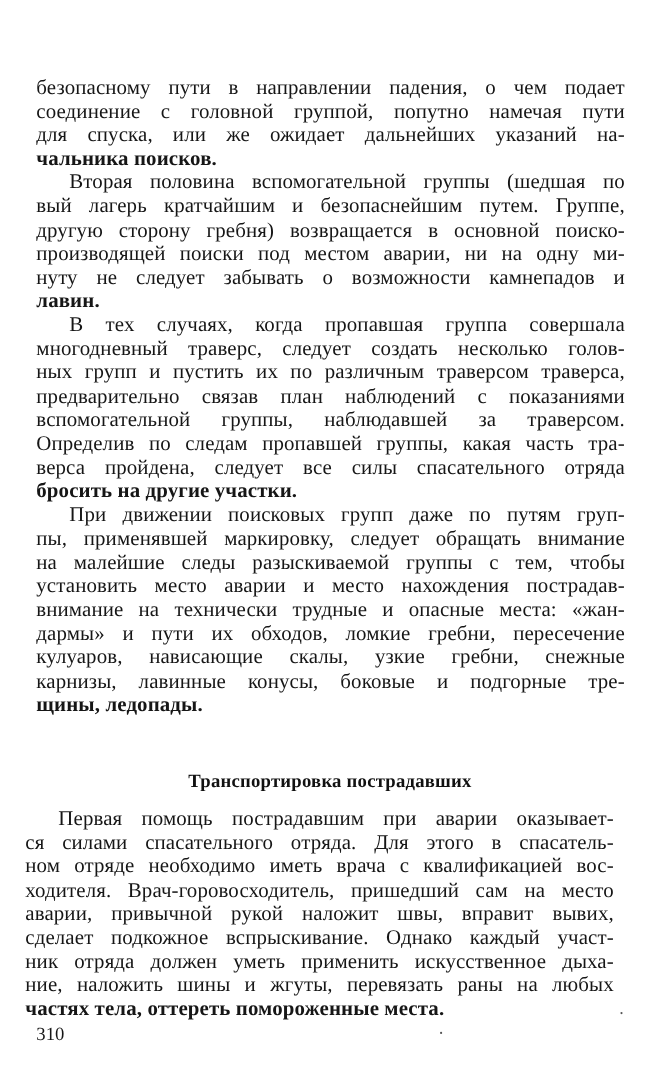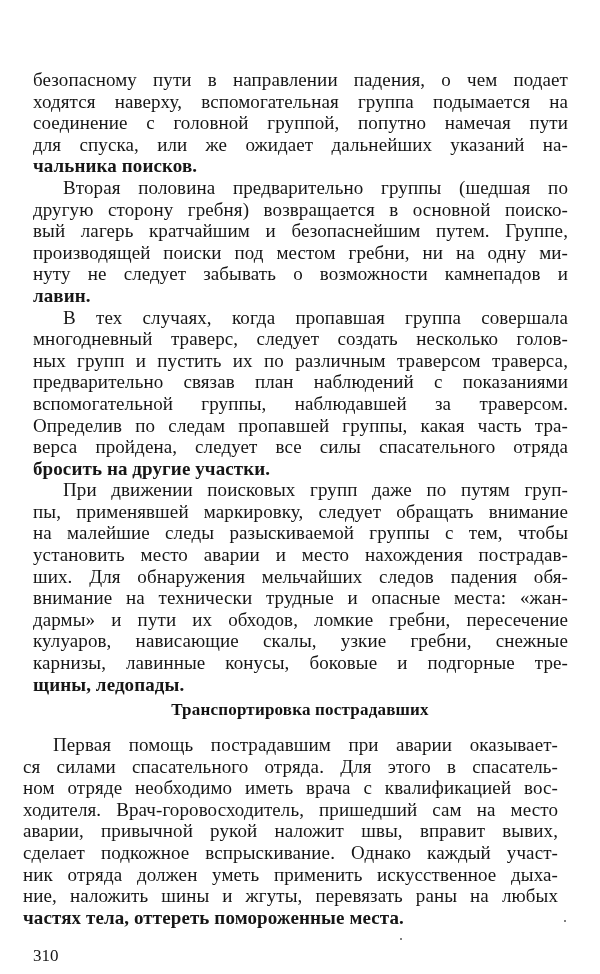--- a/index.html
+++ b/index.html
@@ -61,69 +61,66 @@
       top: 734px;
       width: 535px;
     }
     .page-number {
       position: absolute;
       left: 33px;
       top: 930px;
       font-family: "Liberation Serif", "DejaVu Serif", serif;
       font-size: 17px;
       color: #161616;
-      margin-top: 16px;
     }
     .speck {
       position: absolute;
       width: 2px;
       height: 2px;
       background: #555;
       border-radius: 1px;
     }
   </style>
 </head>
 <body>
 
 <div class="page">
 
   <div class="para">
     <span class="line">безопасному пути в направлении падения, о чем подает</span>
-    <span class="line">ходятся наверху, вспомогательная группа подымается на</span>
     <span class="line">соединение с головной группой, попутно намечая пути</span>
     <span class="line">для спуска, или же ожидает дальнейших указаний на-</span>
     <span class="line last">чальника поисков.</span>
   </div>
 
   <div class="para">
-    <span class="line indent">Вторая половина предварительно группы (шедшая по</span>
+    <span class="line indent">Вторая половина вспомогательной группы (шедшая по</span>
+    <span class="line">вый лагерь кратчайшим и безопаснейшим путем. Группе,</span>
     <span class="line">другую сторону гребня) возвращается в основной поиско-</span>
-    <span class="line">вый лагерь кратчайшим и безопаснейшим путем. Группе,</span>
-    <span class="line">производящей поиски под местом гребни, ни на одну ми-</span>
+    <span class="line">производящей поиски под местом аварии, ни на одну ми-</span>
     <span class="line">нуту не следует забывать о возможности камнепадов и</span>
     <span class="line last">лавин.</span>
   </div>
 
   <div class="para">
     <span class="line indent">В тех случаях, когда пропавшая группа совершала</span>
     <span class="line">многодневный траверс, следует создать несколько голов-</span>
     <span class="line">ных групп и пустить их по различным траверсом траверса,</span>
     <span class="line">предварительно связав план наблюдений с показаниями</span>
     <span class="line">вспомогательной группы, наблюдавшей за траверсом.</span>
     <span class="line">Определив по следам пропавшей группы, какая часть тра-</span>
     <span class="line">верса пройдена, следует все силы спасательного отряда</span>
     <span class="line last">бросить на другие участки.</span>
   </div>
 
   <div class="para">
     <span class="line indent">При движении поисковых групп даже по путям груп-</span>
     <span class="line">пы, применявшей маркировку, следует обращать внимание</span>
     <span class="line">на малейшие следы разыскиваемой группы с тем, чтобы</span>
     <span class="line">установить место аварии и место нахождения пострадав-</span>
-    <span class="line">ших. Для обнаружения мельчайших следов падения обя-</span>
     <span class="line">внимание на технически трудные и опасные места: «жан-</span>
     <span class="line">дармы» и пути их обходов, ломкие гребни, пересечение</span>
     <span class="line">кулуаров, нависающие скалы, узкие гребни, снежные</span>
     <span class="line">карнизы, лавинные конусы, боковые и подгорные тре-</span>
     <span class="line last">щины, ледопады.</span>
   </div>
 </div>
 
 <div class="heading">Транспортировка пострадавших</div>
 

